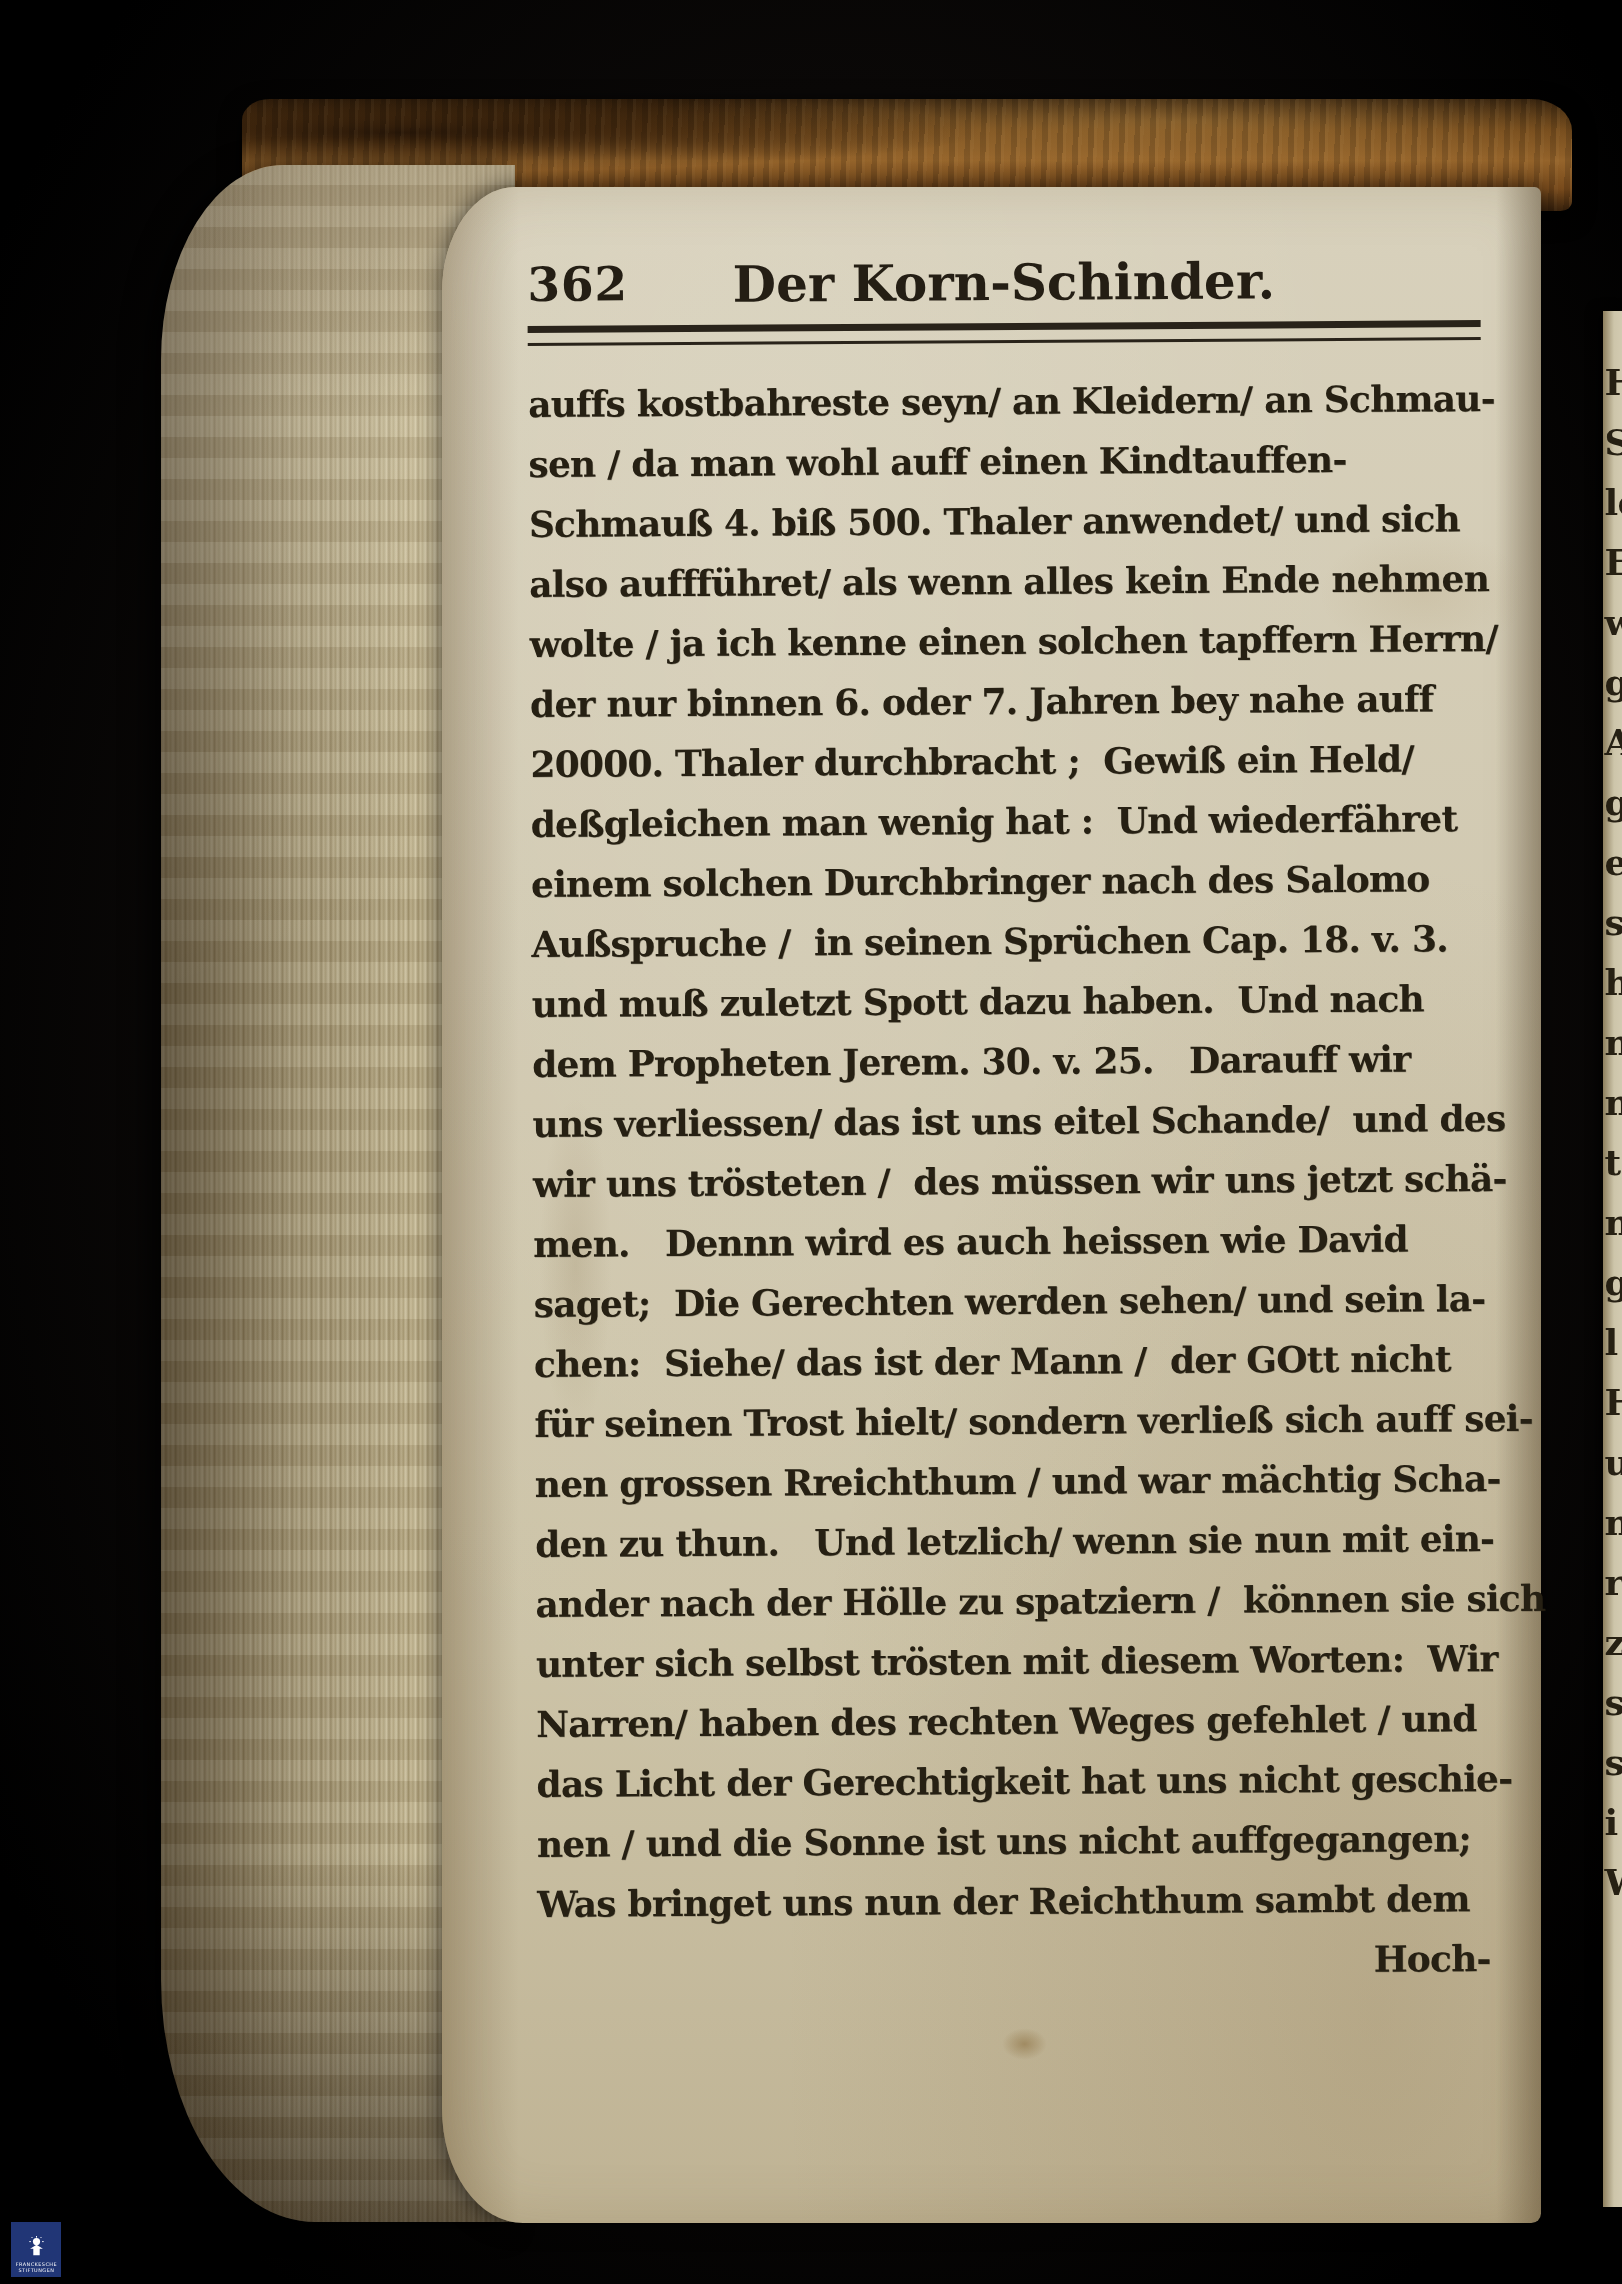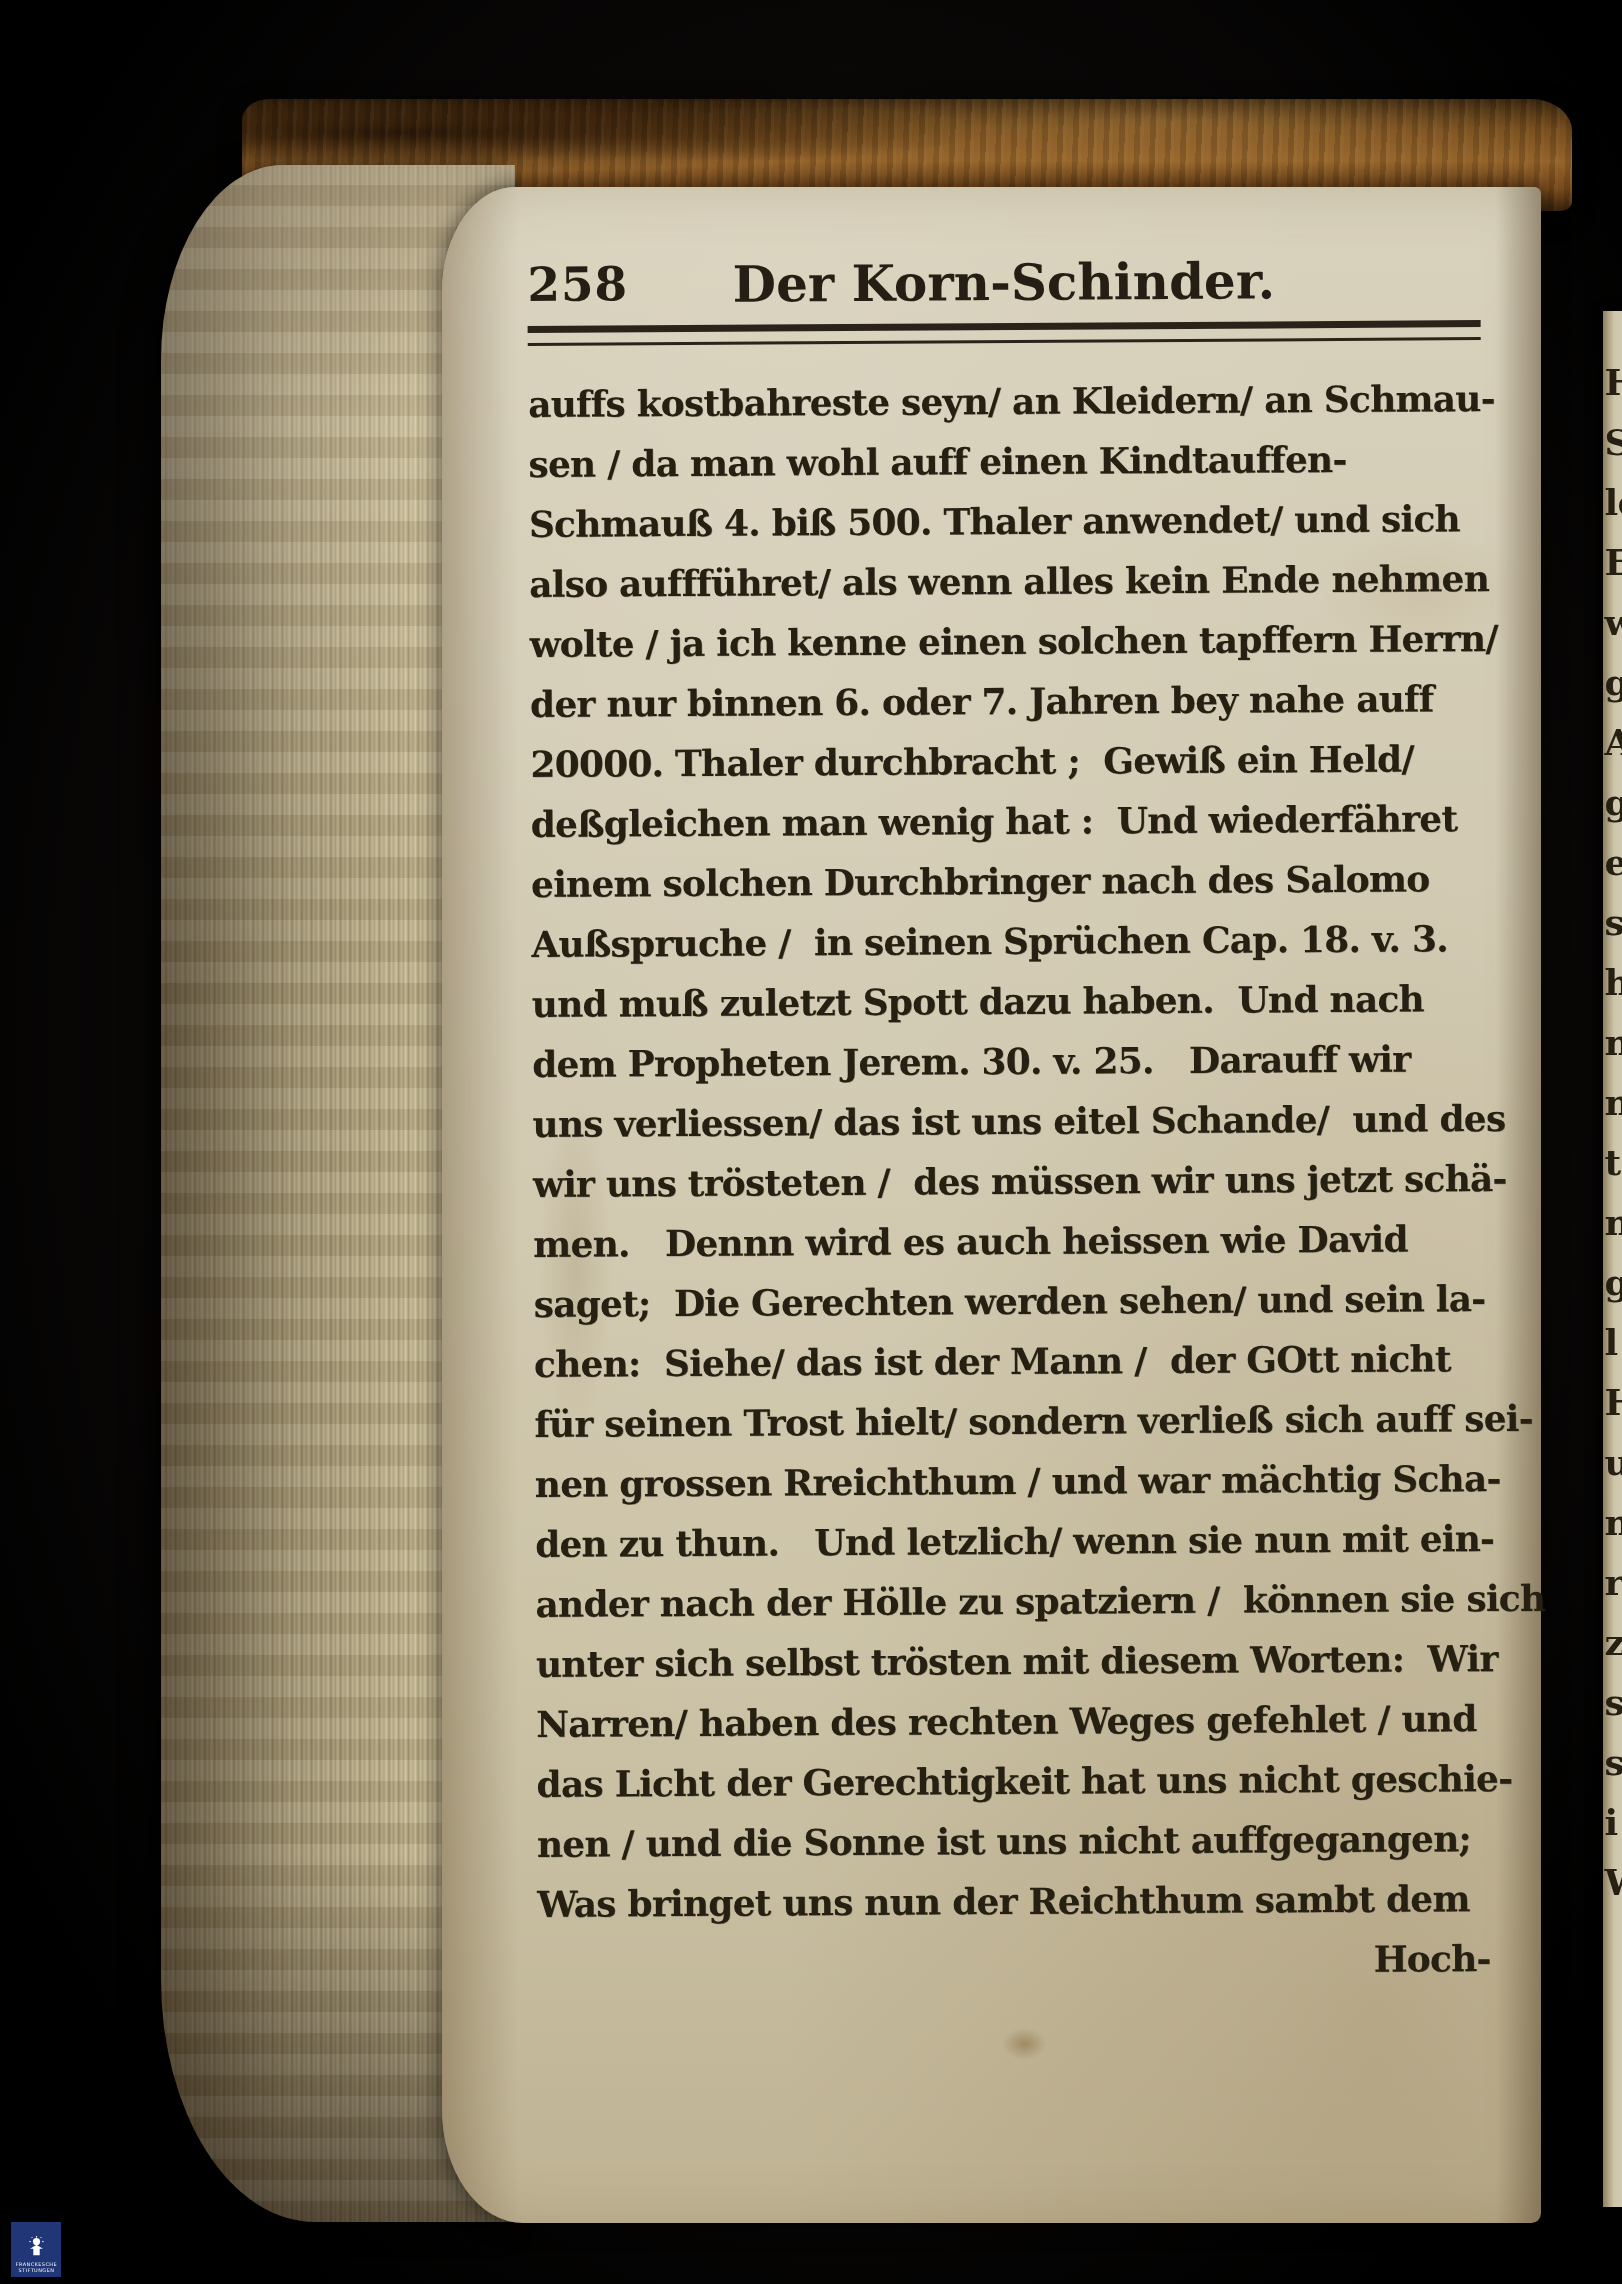--- a/index.html
+++ b/index.html
@@ -138,21 +138,21 @@
 
   <div class="page-stack"></div>
 
   <div class="page">
     <div class="stain stain-a"></div>
     <div class="stain stain-b"></div>
     <div class="stain stain-c"></div>
 
     <div class="page-inner">
       <div class="header-row">
-        <span class="page-number">258</span>
+        <span class="page-number">362</span>
         <span class="header-title">Der Korn-Schinder.</span>
       </div>
 
       <div class="double-rule"></div>
 
       <div class="body-text">
           <div class="text-line">auffs kostbahreste seyn/ an Kleidern/ an Schmau-</div>
           <div class="text-line">sen / da man wohl auff einen Kindtauffen-</div>
           <div class="text-line">Schmauß 4. biß 500. Thaler anwendet/ und sich</div>
           <div class="text-line">also auffführet/ als wenn alles kein Ende nehmen</div>

